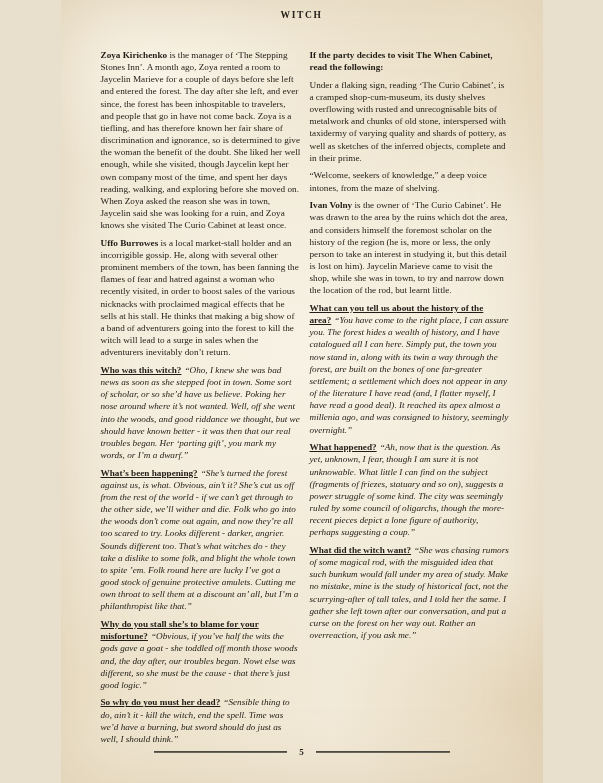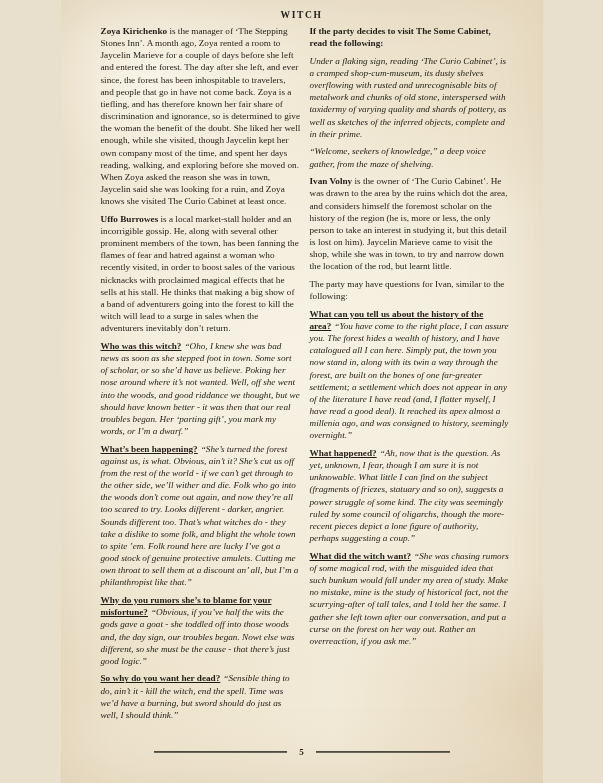--- a/index.html
+++ b/index.html
@@ -20,24 +20,24 @@
     color:#211d16;
   }
   
   .hdr{width:290px;margin:10px auto 0;text-align:center;}
   .hdr-line{font-size:9.5px;font-weight:700;letter-spacing:1.6px;line-height:11px;color:#25211b;}
   .hdr-rule-row{display:flex;align-items:center;margin:1px 0;}
   .hdr-rule{flex:1;border-top:1px solid #2a261f;height:0;}
   .hdr-of{font-size:8px;font-weight:700;letter-spacing:1.2px;padding:0 9px;color:#25211b;}
   
   .columns{display:flex;gap:9px;padding:4px 33px 0 40px;}
-  .col{flex:1;min-width:0;}
+  .col{flex:1;min-width:0;margin-top:24px;}
   p.para{margin:0 0 5.5px;font-size:9.2px;line-height:12.15px;text-align:left;}
   p.para.bold{font-weight:700;}
-  p.para.italic{font-style:italic;}
+  p.para.italic{}
   .lead{font-weight:700;}
   .qa-q{font-weight:700;padding-right:3px;text-decoration:underline;}
   .qa-a{font-style:italic;}
   h2.section-heading{
     margin:0 0 2px;
     font-size:15.5px;line-height:16px;
     font-weight:400;
     font-variant:small-caps;
     letter-spacing:0.4px;
     color:#7c241b;
@@ -57,30 +57,29 @@
     <div class="hdr-line">WITCH</div>
   </div>
 
   <div class="columns">
 
     <section class="col">
       <p class="para"><span class="lead">Zoya Kirichenko</span><span> is the manager of ‘The Stepping Stones Inn’. A month ago, Zoya rented a room to Jaycelin Marieve for a couple of days before she left and entered the forest. The day after she left, and ever since, the forest has been inhospitable to travelers, and people that go in have not come back. Zoya is a tiefling, and has therefore known her fair share of discrimination and ignorance, so is determined to give the woman the benefit of the doubt. She liked her well enough, while she visited, though Jaycelin kept her own company most of the time, and spent her days reading, walking, and exploring before she moved on. When Zoya asked the reason she was in town, Jaycelin said she was looking for a ruin, and Zoya knows she visited The Curio Cabinet at least once.</span></p>
       <p class="para"><span class="lead">Uffo Burrowes</span><span> is a local market-stall holder and an incorrigible gossip. He, along with several other prominent members of the town, has been fanning the flames of fear and hatred against a woman who recently visited, in order to boost sales of the various nicknacks with proclaimed magical effects that he sells at his stall. He thinks that making a big show of a band of adventurers going into the forest to kill the witch will lead to a surge in sales when the adventurers inevitably don’t return.</span></p>
       <p class="para"><span class="qa-q">Who was this witch?</span><span class="qa-a">“Oho, I knew she was bad news as soon as she stepped foot in town. Some sort of scholar, or so she’d have us believe. Poking her nose around where it’s not wanted. Well, off she went into the woods, and good riddance we thought, but we should have known better - it was then that our real troubles began. Her ‘parting gift’, you mark my words, or I’m a dwarf.”</span></p>
       <p class="para"><span class="qa-q">What’s been happening?</span><span class="qa-a">“She’s turned the forest against us, is what. Obvious, ain’t it? She’s cut us off from the rest of the world - if we can’t get through to the other side, we’ll wither and die. Folk who go into the woods don’t come out again, and now they’re all too scared to try. Looks different - darker, angrier. Sounds different too. That’s what witches do - they take a dislike to some folk, and blight the whole town to spite ’em. Folk round here are lucky I’ve got a good stock of genuine protective amulets. Cutting me own throat to sell them at a discount an’ all, but I’m a philanthropist like that.”</span></p>
-      <p class="para"><span class="qa-q">Why do you rumors she’s to blame for your misfortune?</span><span class="qa-a">“Obvious, if you’ve half the wits the gods gave a goat - she toddled off into those woods and, the day sign, our troubles began. Nowt else was different, so she must be the cause - that there’s just good logic.”</span></p>
-      <p class="para"><span class="qa-q">So why do you want her dead?</span><span class="qa-a">“Sensible thing to do, ain’t it - kill the witch, end the spell. Time was we’d have a burning, but sword should do just as well, I should think.”</span></p>
+      <p class="para"><span class="qa-q">Why do you stall she’s to blame for your misfortune?</span><span class="qa-a">“Obvious, if you’ve half the wits the gods gave a goat - she toddled off month those woods and, the day after, our troubles began. Nowt else was different, so she must be the cause - that there’s just good logic.”</span></p>
+      <p class="para"><span class="qa-q">So why do you must her dead?</span><span class="qa-a">“Sensible thing to do, ain’t it - kill the witch, end the spell. Time was we’d have a burning, but sword should do just as well, I should think.”</span></p>
     </section>
 
     <section class="col">
-      <p class="para bold">If the party decides to visit The Some Cabinet, read the following:</p>
+      <p class="para bold">If the party decides to visit The When Cabinet, read the following:</p>
       <p class="para italic">Under a flaking sign, reading ‘The Curio Cabinet’, is a cramped shop-cum-museum, its dusty shelves overflowing with rusted and unrecognisable bits of metalwork and chunks of old stone, interspersed with taxidermy of varying quality and shards of pottery, as well as sketches of the inferred objects, complete and in their prime.</p>
-      <p class="para italic">“Welcome, seekers of knowledge,” a deep voice gather, from the maze of shelving.</p>
+      <p class="para italic">“Welcome, seekers of knowledge,” a deep voice intones, from the maze of shelving.</p>
       <p class="para"><span class="lead">Ivan Volny</span><span> is the owner of ‘The Curio Cabinet’. He was drawn to the area by the ruins which dot the area, and considers himself the foremost scholar on the history of the region (he is, more or less, the only person to take an interest in studying it, but this detail is lost on him). Jaycelin Marieve came to visit the shop, while she was in town, to try and narrow down the location of the rod, but learnt little.</span></p>
-      <p class="para">The party may have questions for Ivan, similar to the following:</p>
       <p class="para"><span class="qa-q">What can you tell us about the history of the area?</span><span class="qa-a">“You have come to the right place, I can assure you. The forest hides a wealth of history, and I have catalogued all I can here. Simply put, the town you now stand in, along with its twin a way through the forest, are built on the bones of one far-greater settlement; a settlement which does not appear in any of the literature I have read (and, I flatter myself, I have read a good deal). It reached its apex almost a millenia ago, and was consigned to history, seemingly overnight.”</span></p>
       <p class="para"><span class="qa-q">What happened?</span><span class="qa-a">“Ah, now that is the question. As yet, unknown, I fear, though I am sure it is not unknowable. What little I can find on the subject (fragments of friezes, statuary and so on), suggests a power struggle of some kind. The city was seemingly ruled by some council of oligarchs, though the more-recent pieces depict a lone figure of authority, perhaps suggesting a coup.”</span></p>
       <p class="para"><span class="qa-q">What did the witch want?</span><span class="qa-a">“She was chasing rumors of some magical rod, with the misguided idea that such bunkum would fall under my area of study. Make no mistake, mine is the study of historical fact, not the scurrying-after of tall tales, and I told her the same. I gather she left town after our conversation, and put a curse on the forest on her way out. Rather an overreaction, if you ask me.”</span></p>
     </section>
 
   </div>
 
   <div class="ftr">
     <div class="ftr-inner">
       <span class="ftr-rule"></span>

